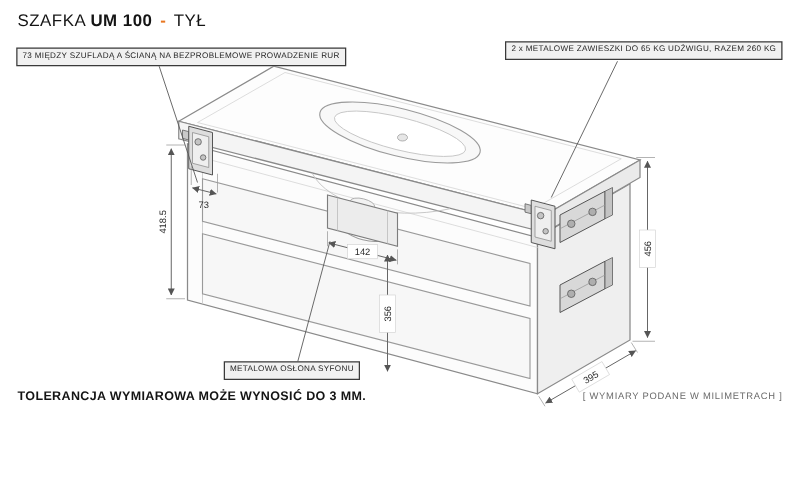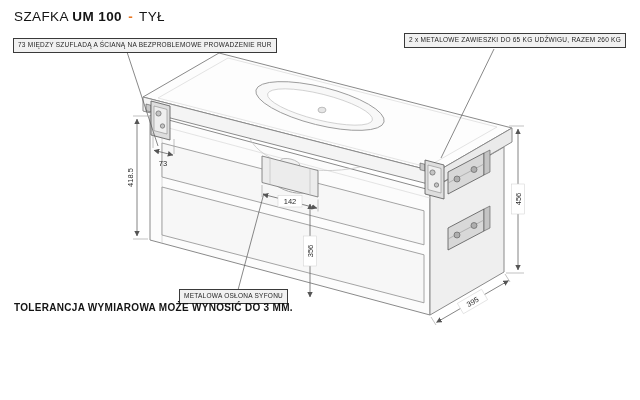--- a/index.html
+++ b/index.html
@@ -9,21 +9,21 @@
   .title{position:absolute;left:14px;top:9px;font-size:13.5px;letter-spacing:.4px;color:#141414;z-index:6;}
   .title .t-prefix{font-weight:400;}
   .title .t-model{font-weight:700;}
   .title .t-dash{color:#e87722;font-weight:700;padding:0 2px;}
   .title .t-suffix{font-weight:400;}
   .callout{position:absolute;z-index:5;font-size:6.5px;letter-spacing:.25px;line-height:1;
            background:#f1f1f1;border:1px solid #3a3a3a;padding:3px 4px;color:#1f1f1f;white-space:nowrap;}
   .callout-left{left:13px;top:38px;}
   .callout-right{right:14px;top:33px;}
   .callout-siphon{left:179px;top:289px;}
-  .tolerance{position:absolute;left:14px;bottom:23px;font-size:10px;font-weight:700;letter-spacing:.3px;color:#141414;z-index:6;}
+  .tolerance{position:absolute;left:14px;bottom:13px;font-size:10px;font-weight:700;letter-spacing:.3px;color:#141414;z-index:6;}
   .units{position:absolute;right:14px;bottom:15px;font-size:7.5px;letter-spacing:.6px;color:#6a6a6a;z-index:6;}
   svg text{font-family:"Liberation Sans",sans-serif;fill:#2a2a2a;font-size:7.5px;}
 </style>
 </head>
 <body>
 
 <div class="page">
 
   <div class="title">
     <span class="t-prefix">SZAFKA</span>
@@ -151,14 +151,15 @@
     <span>73 MIĘDZY SZUFLADĄ A ŚCIANĄ NA BEZPROBLEMOWE PROWADZENIE RUR</span>
   </div>
   <div class="callout callout-right">
     <span>2 x METALOWE ZAWIESZKI DO 65 KG UDŹWIGU, RAZEM 260 KG</span>
   </div>
   <div class="callout callout-siphon">
     <span>METALOWA OSŁONA SYFONU</span>
   </div>
 
   <div class="tolerance">TOLERANCJA WYMIAROWA MOŻE WYNOSIĆ DO 3 MM.</div>
+  <div class="units">[ WYMIARY PODANE W MILIMETRACH ]</div>
 
 </div>
 
 </body></html>

